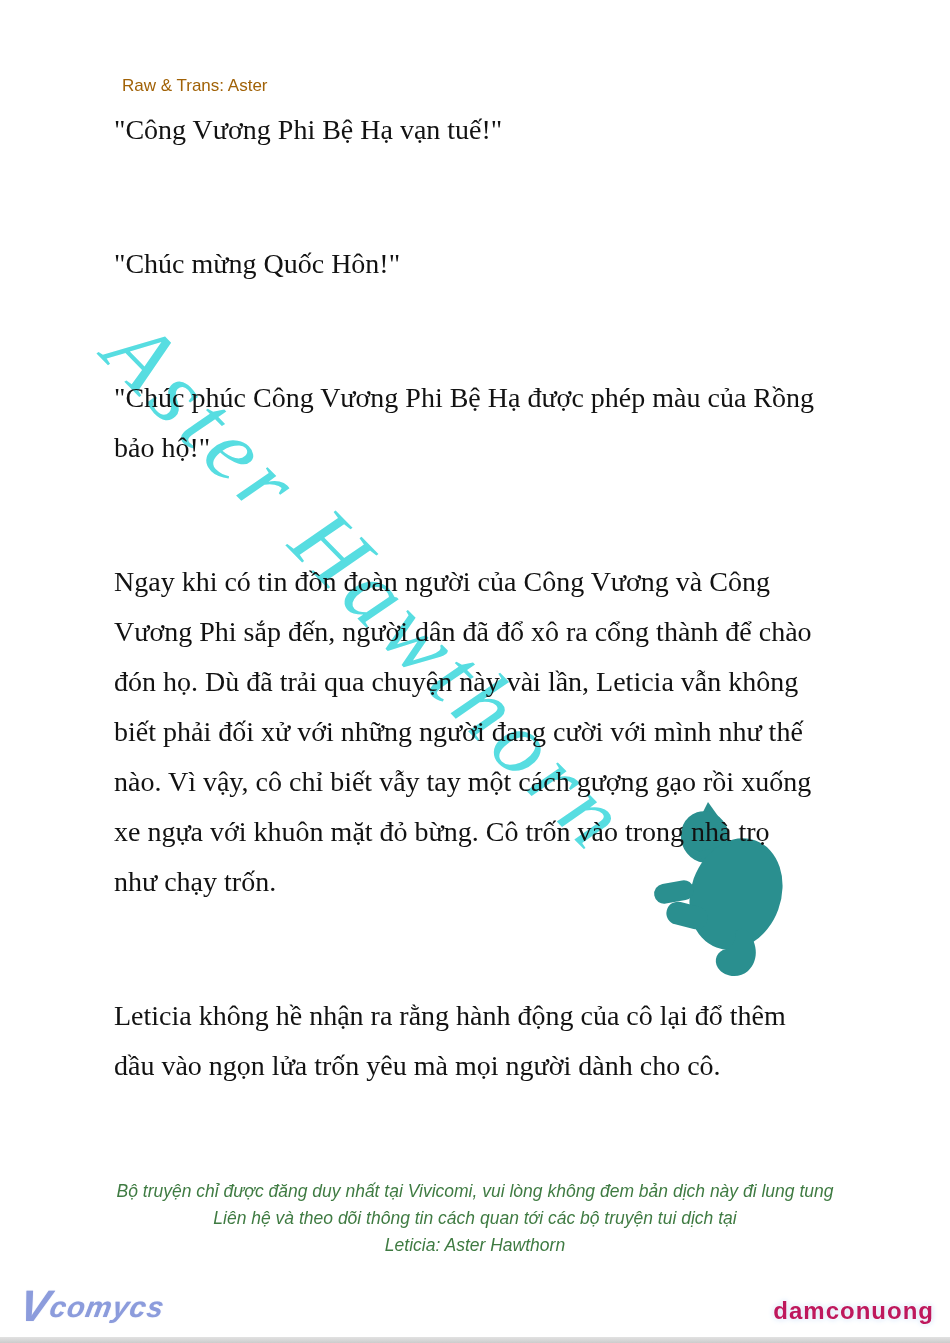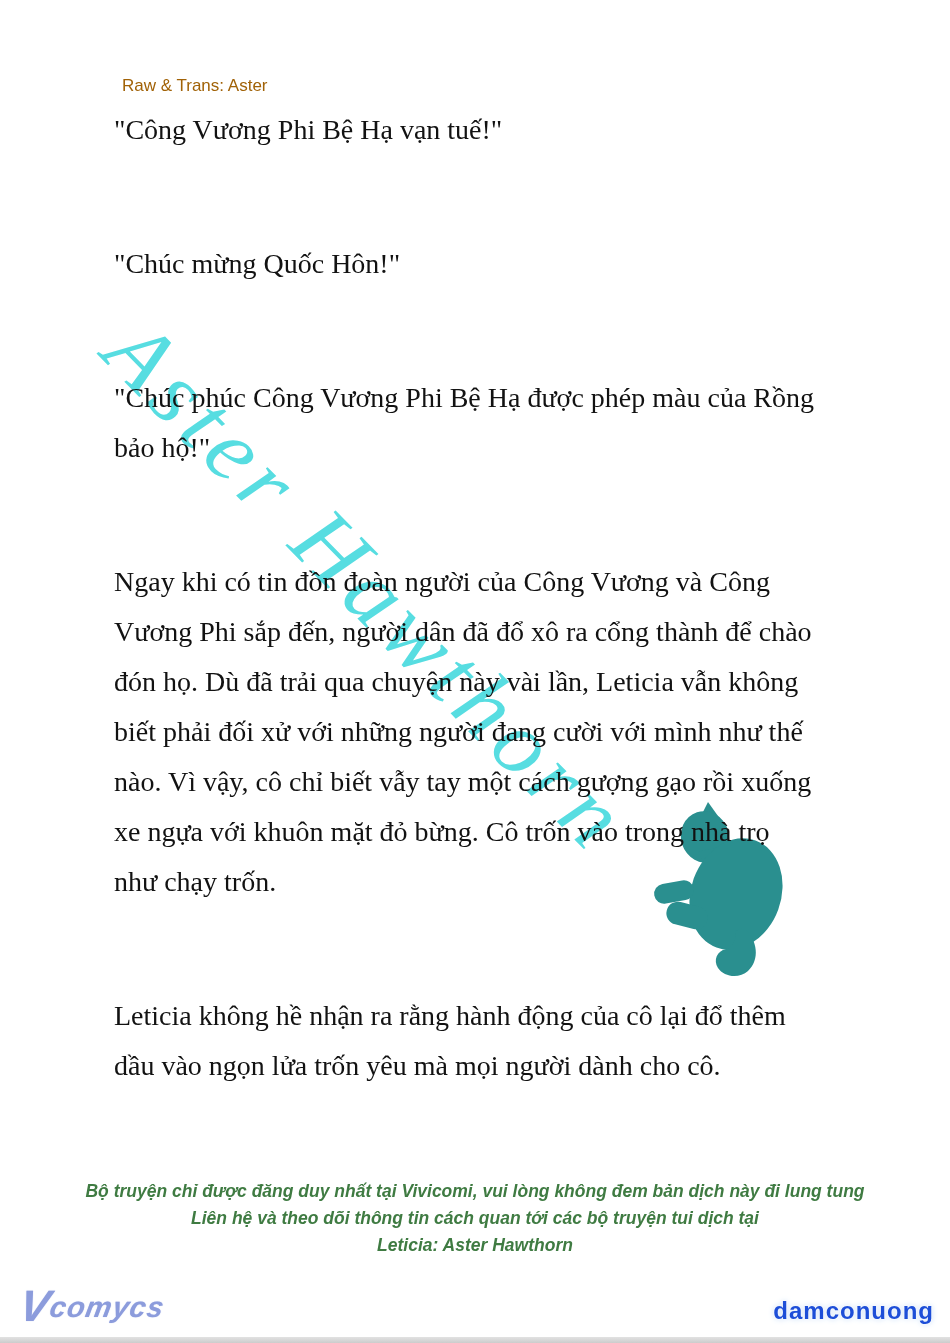--- a/index.html
+++ b/index.html
@@ -66,21 +66,21 @@
   }
 
   .footer-note {
     position: absolute;
     left: 0;
     right: 0;
     top: 1178px;
     z-index: 3;
     text-align: center;
     font-style: italic;
-    font-weight: bold;
+    font-weight: normal;
     font-size: 17.5px;
     line-height: 27px;
     color: #3f7b42;
   }
 
   .logo {
     position: absolute;
     left: 20px;
     top: 1284px;
     z-index: 3;
@@ -103,21 +103,21 @@
   }
 
   .site-tag {
     position: absolute;
     right: 16px;
     top: 1297px;
     z-index: 3;
     font-weight: bold;
     font-size: 24px;
     letter-spacing: 1px;
-    color: #1d4ed8;
+    color: #be185d;
     text-shadow: 0 0 2px #ffffff, 0 0 5px #e4eefb, 0 0 7px #cfe0f6;
   }
 
   .bottom-strip {
     position: absolute;
     left: 0;
     right: 0;
     bottom: 0;
     height: 6px;
     z-index: 4;

